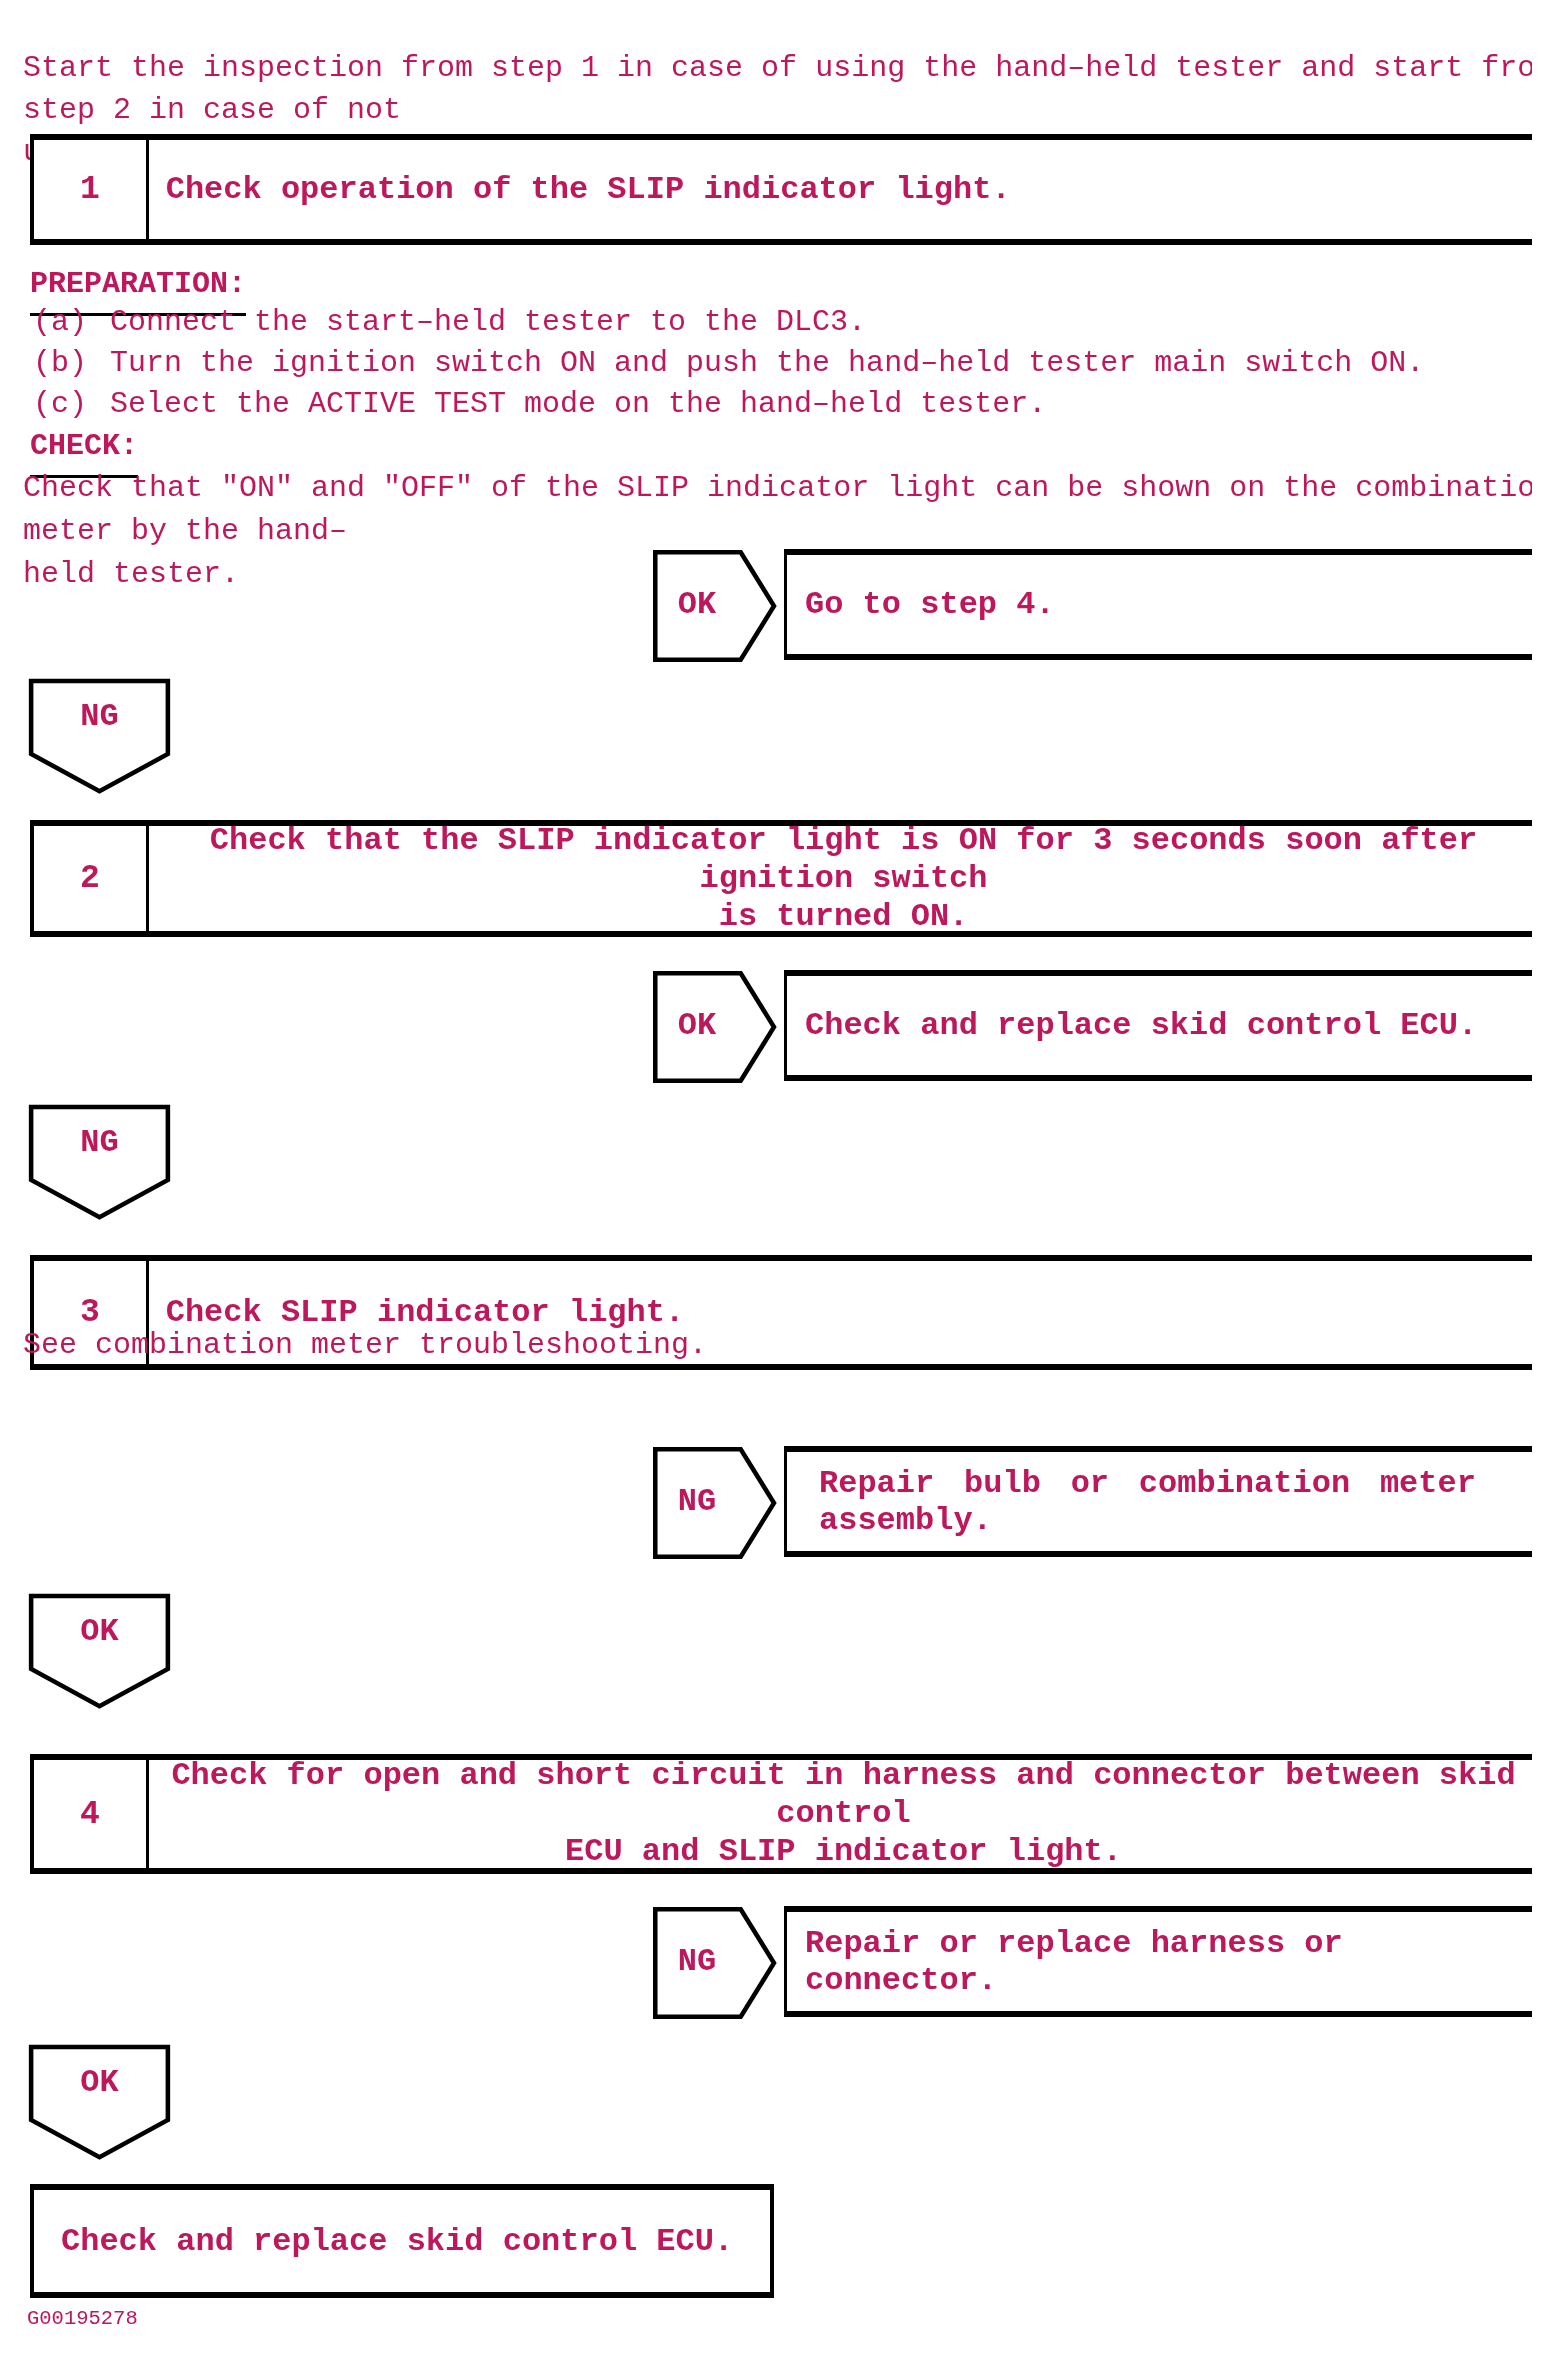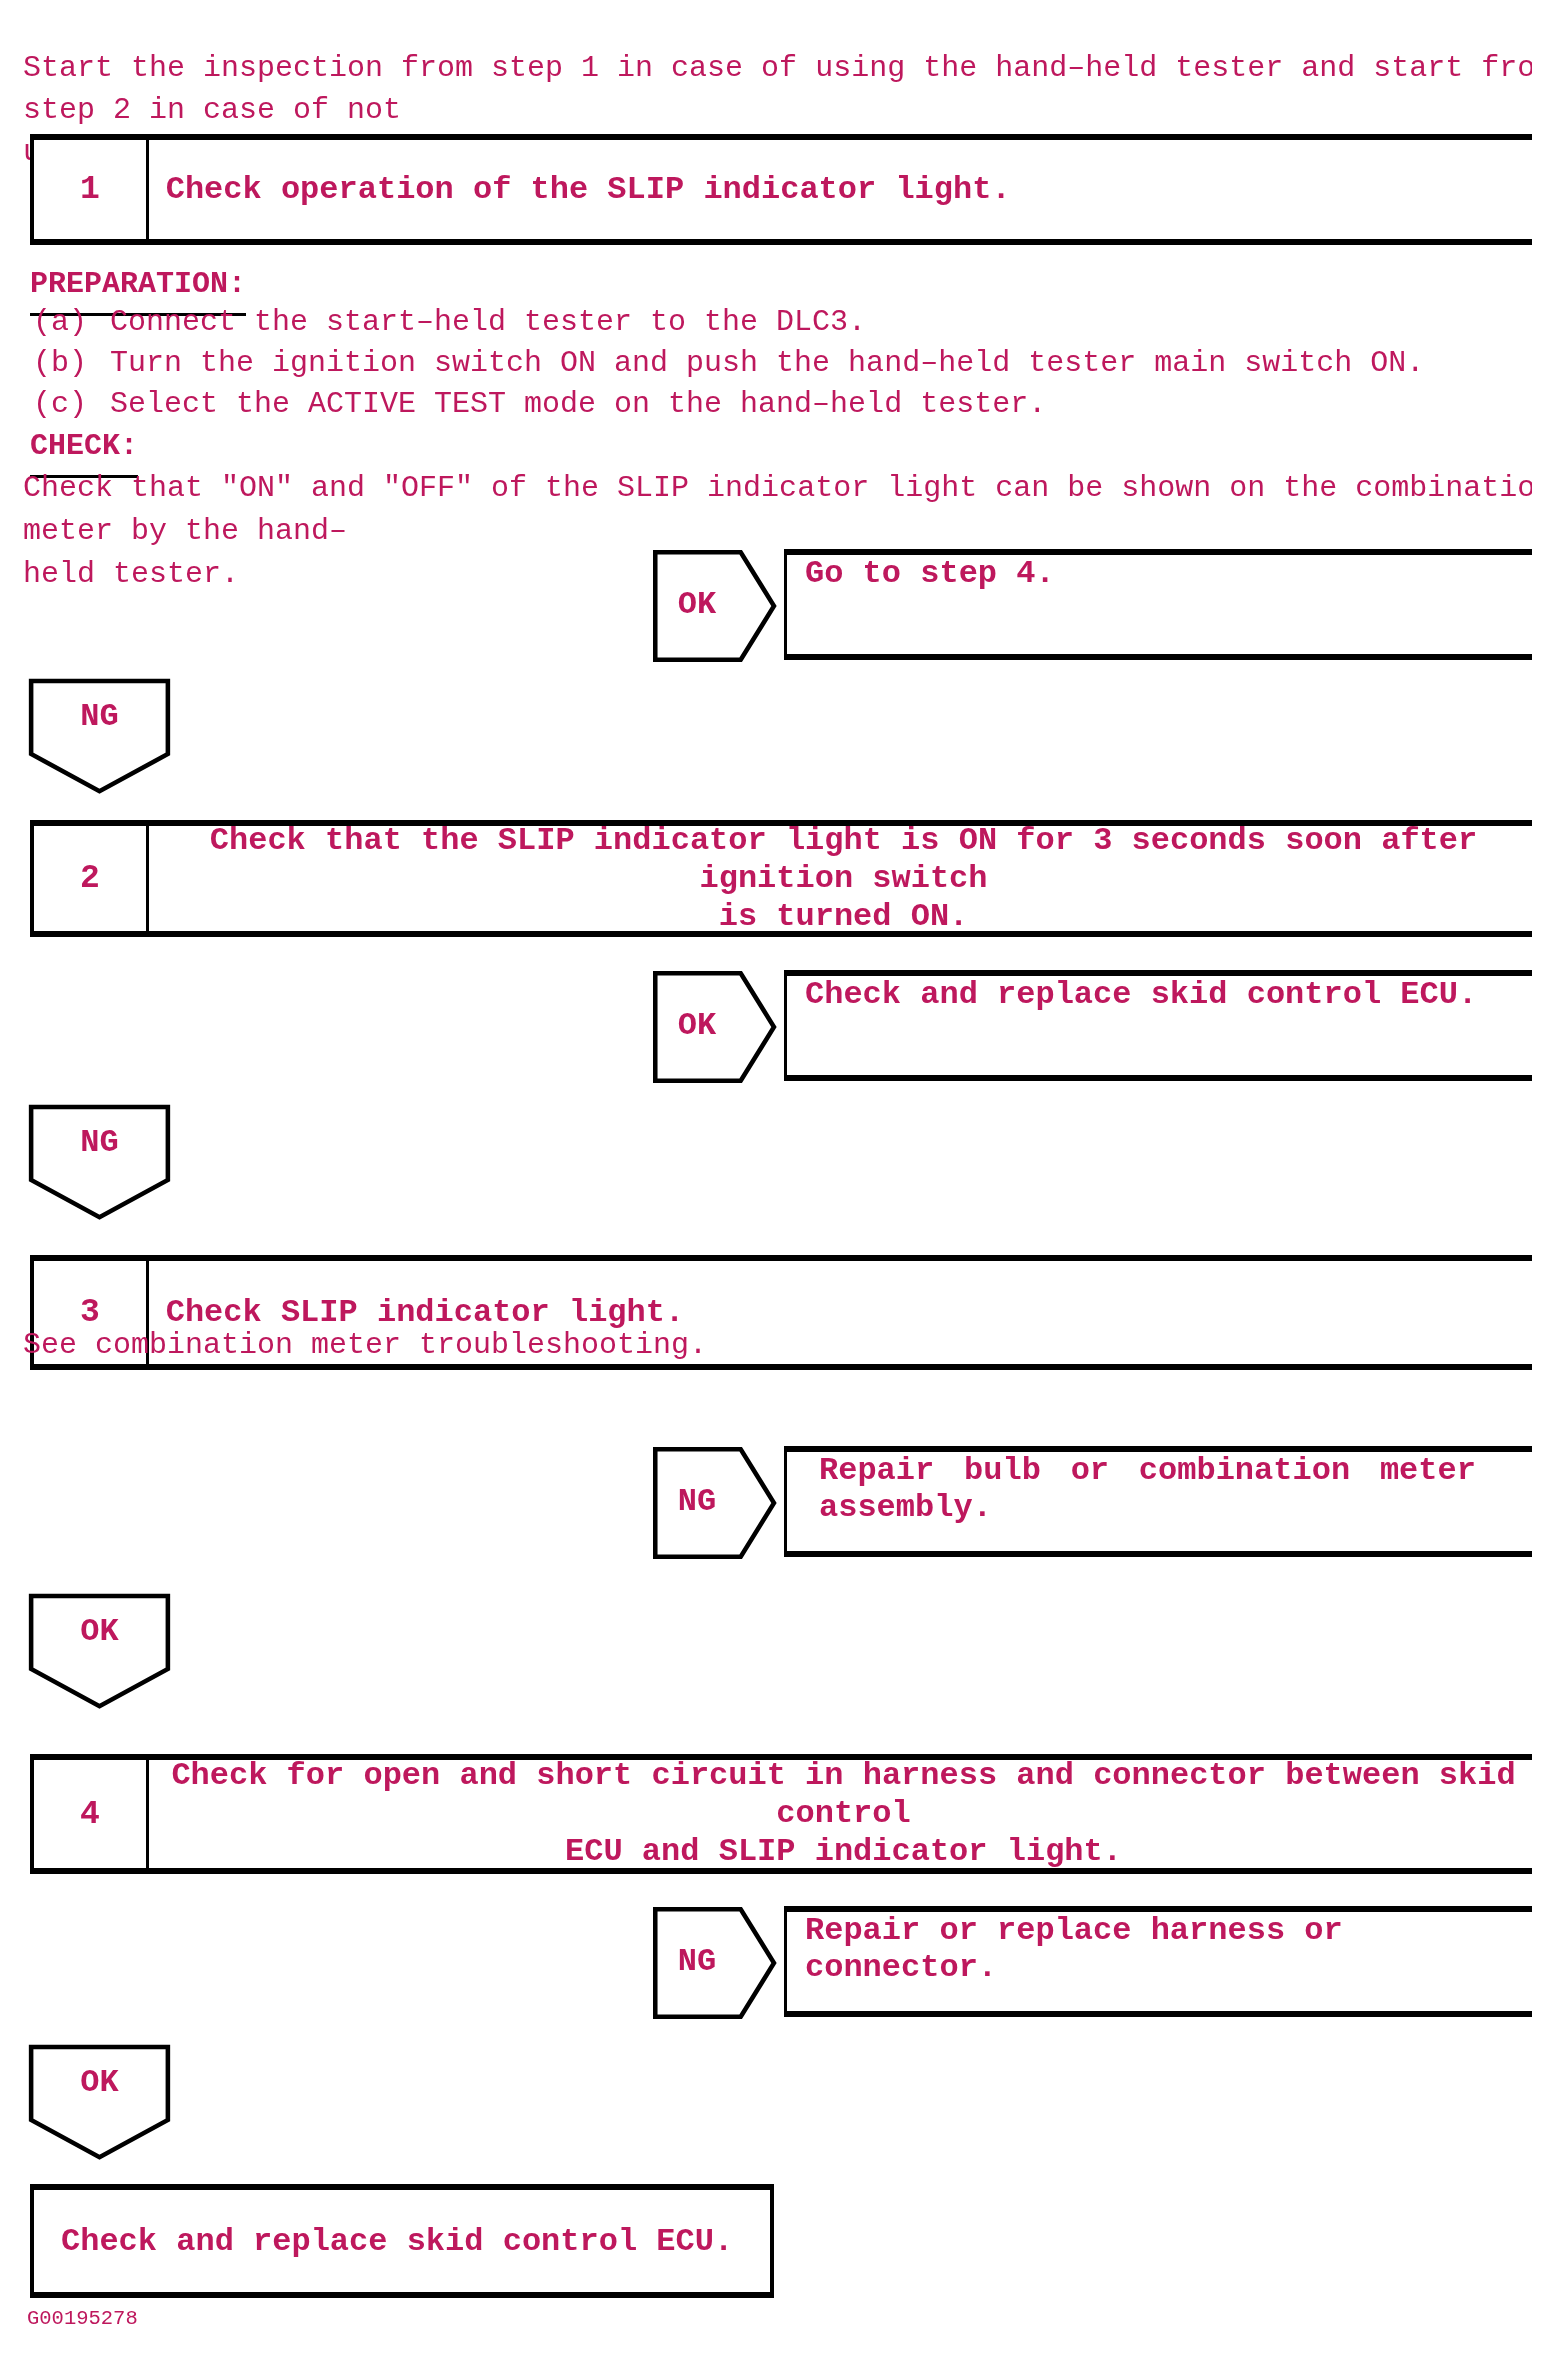--- a/index.html
+++ b/index.html
@@ -53,21 +53,21 @@
   .arrowshape svg { position:absolute; left:0; top:0; }
   .arrow-label {
     position:absolute; left:0; top:0; width:88px; height:111px;
     display:flex; align-items:center; justify-content:center;
     font-weight:bold; font-size:32px;
   }
   .action-box {
     position:absolute; left:784px; top:0; width:757px; height:111px;
     box-sizing:border-box;
     border:3.8px solid #000; border-top-width:6.8px; border-bottom-width:6.8px;
-    display:flex; align-items:flex-start;
+    display:flex; align-items:center;
     padding:0 10.6px 0 18px;
     font-weight:bold; font-size:32px; background:#fff;
   }
   .action-box.spread { word-spacing:10.6px;padding-left:32px; }
 
   
   .pent { position:absolute; left:28px; width:143px; height:117px; }
   .pent svg { position:absolute; left:0; top:0; }
   .pent-label {
     position:absolute; left:0; top:0; width:100%; height:77px;

